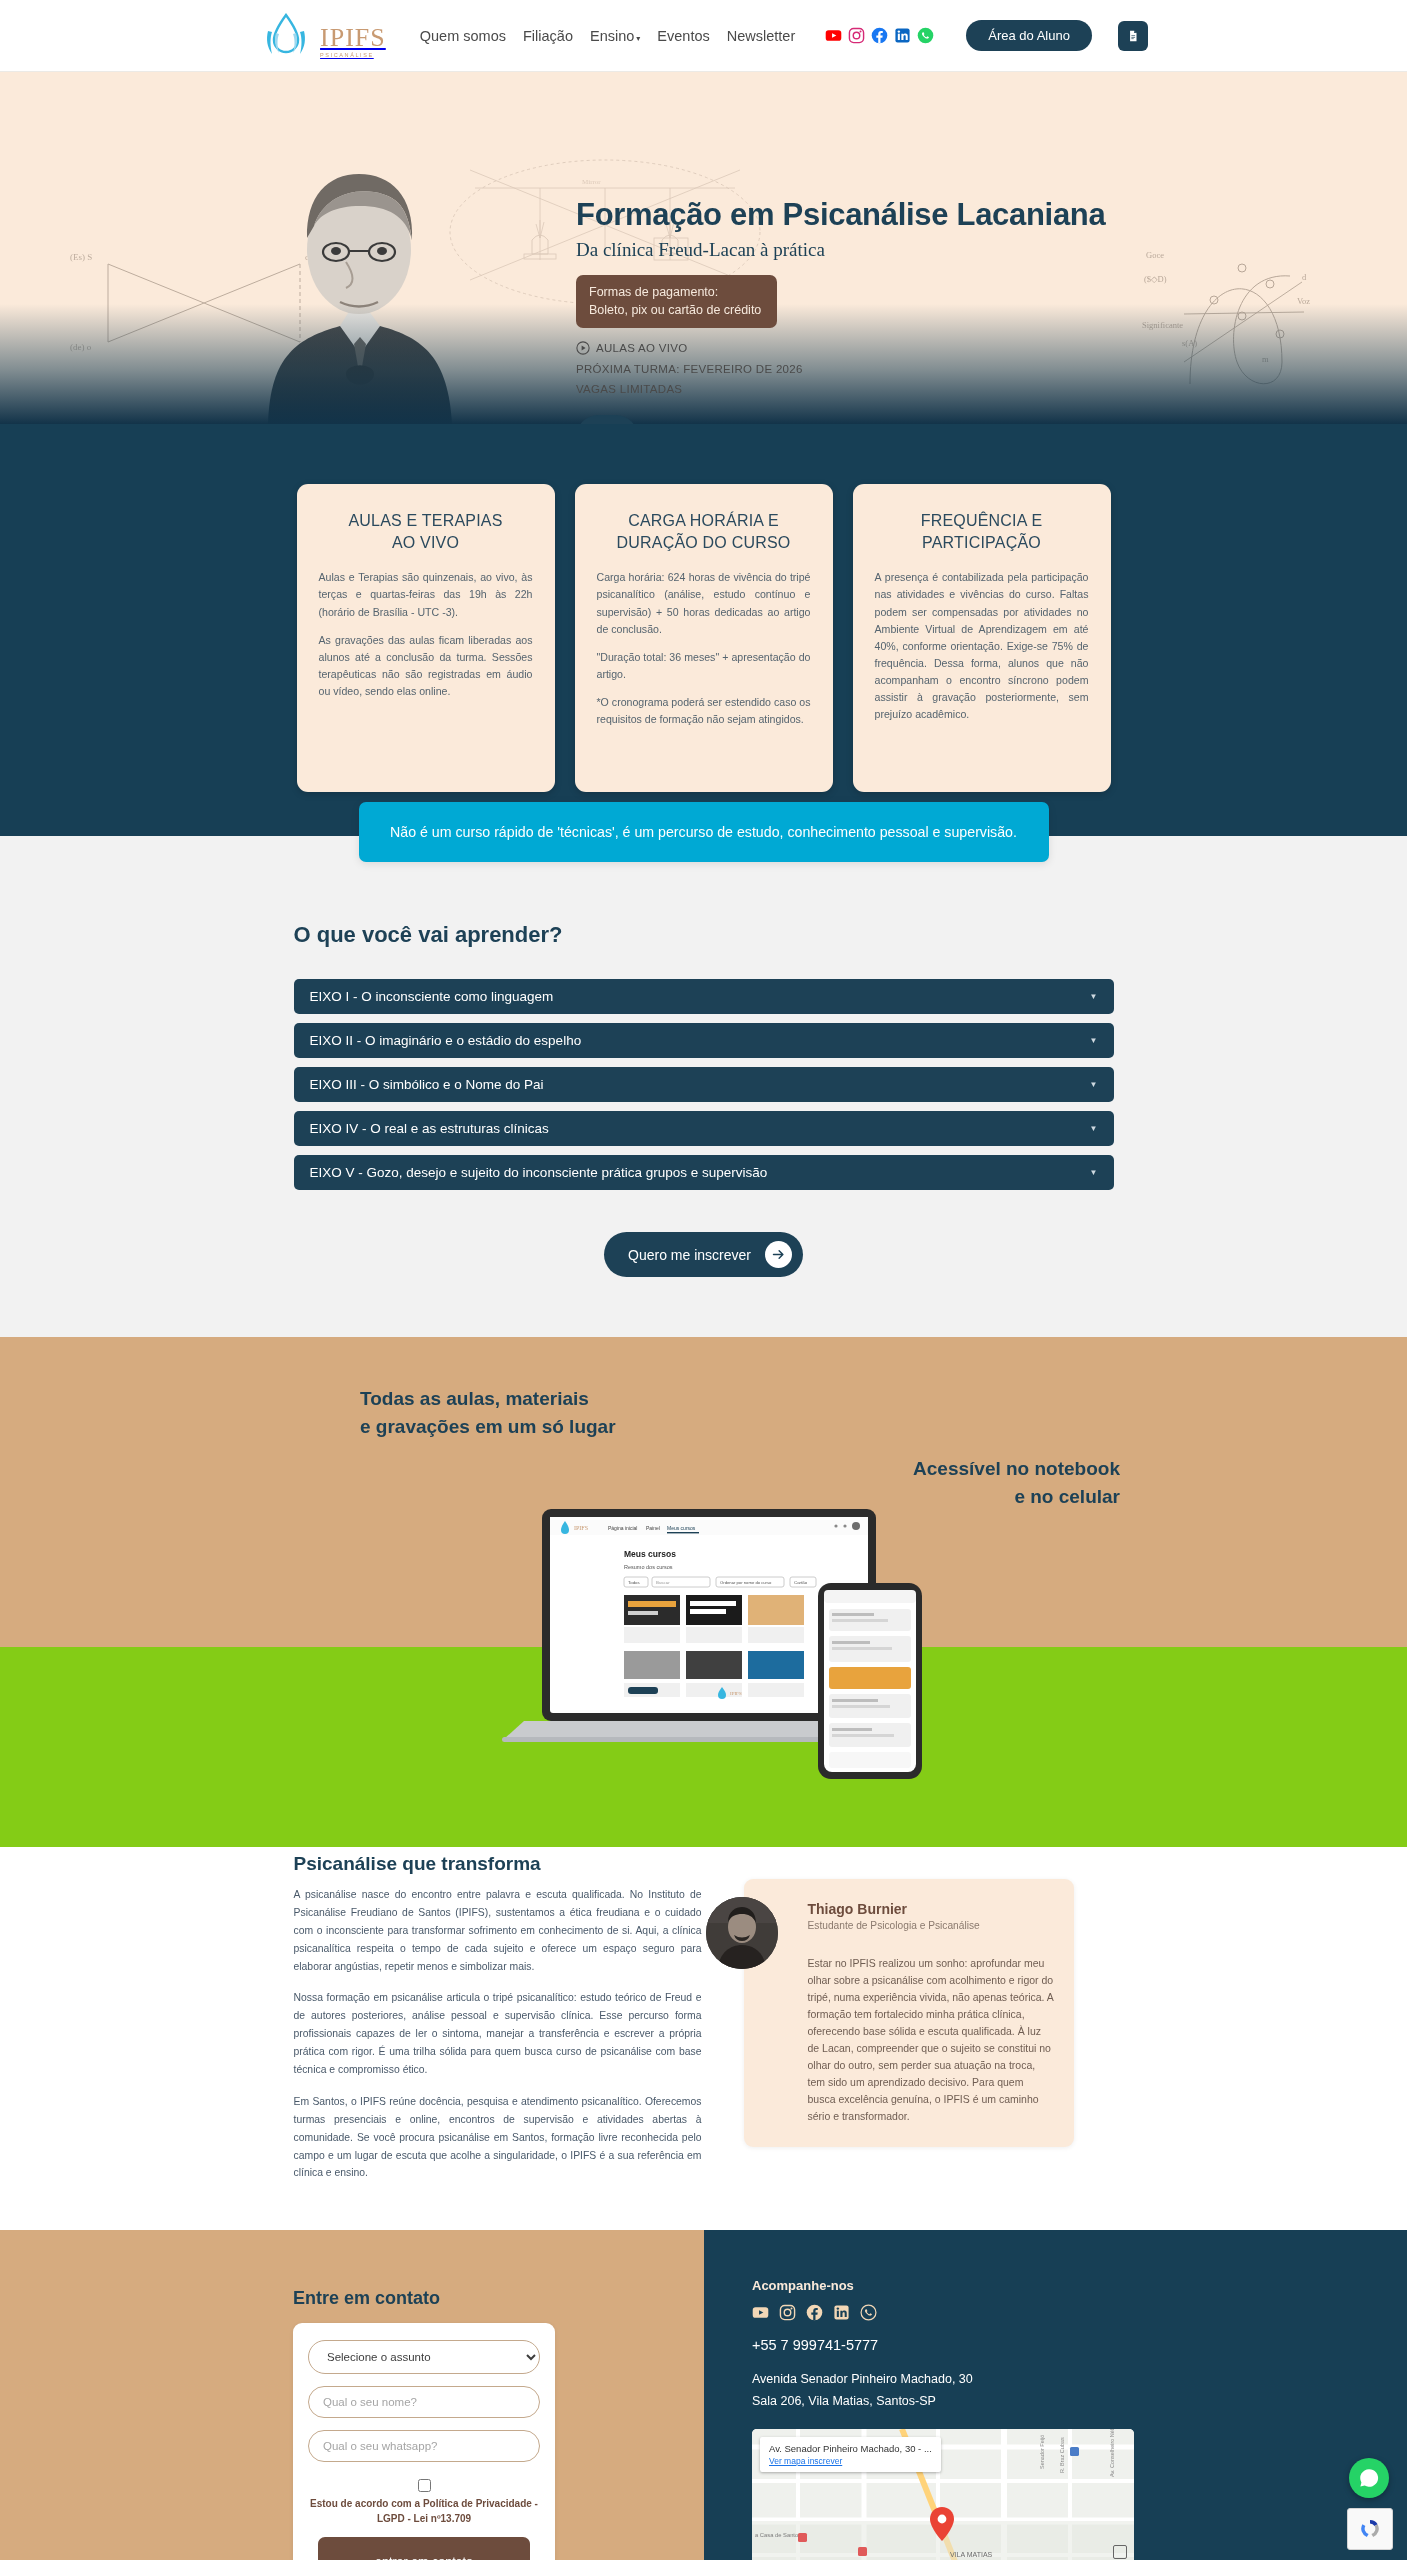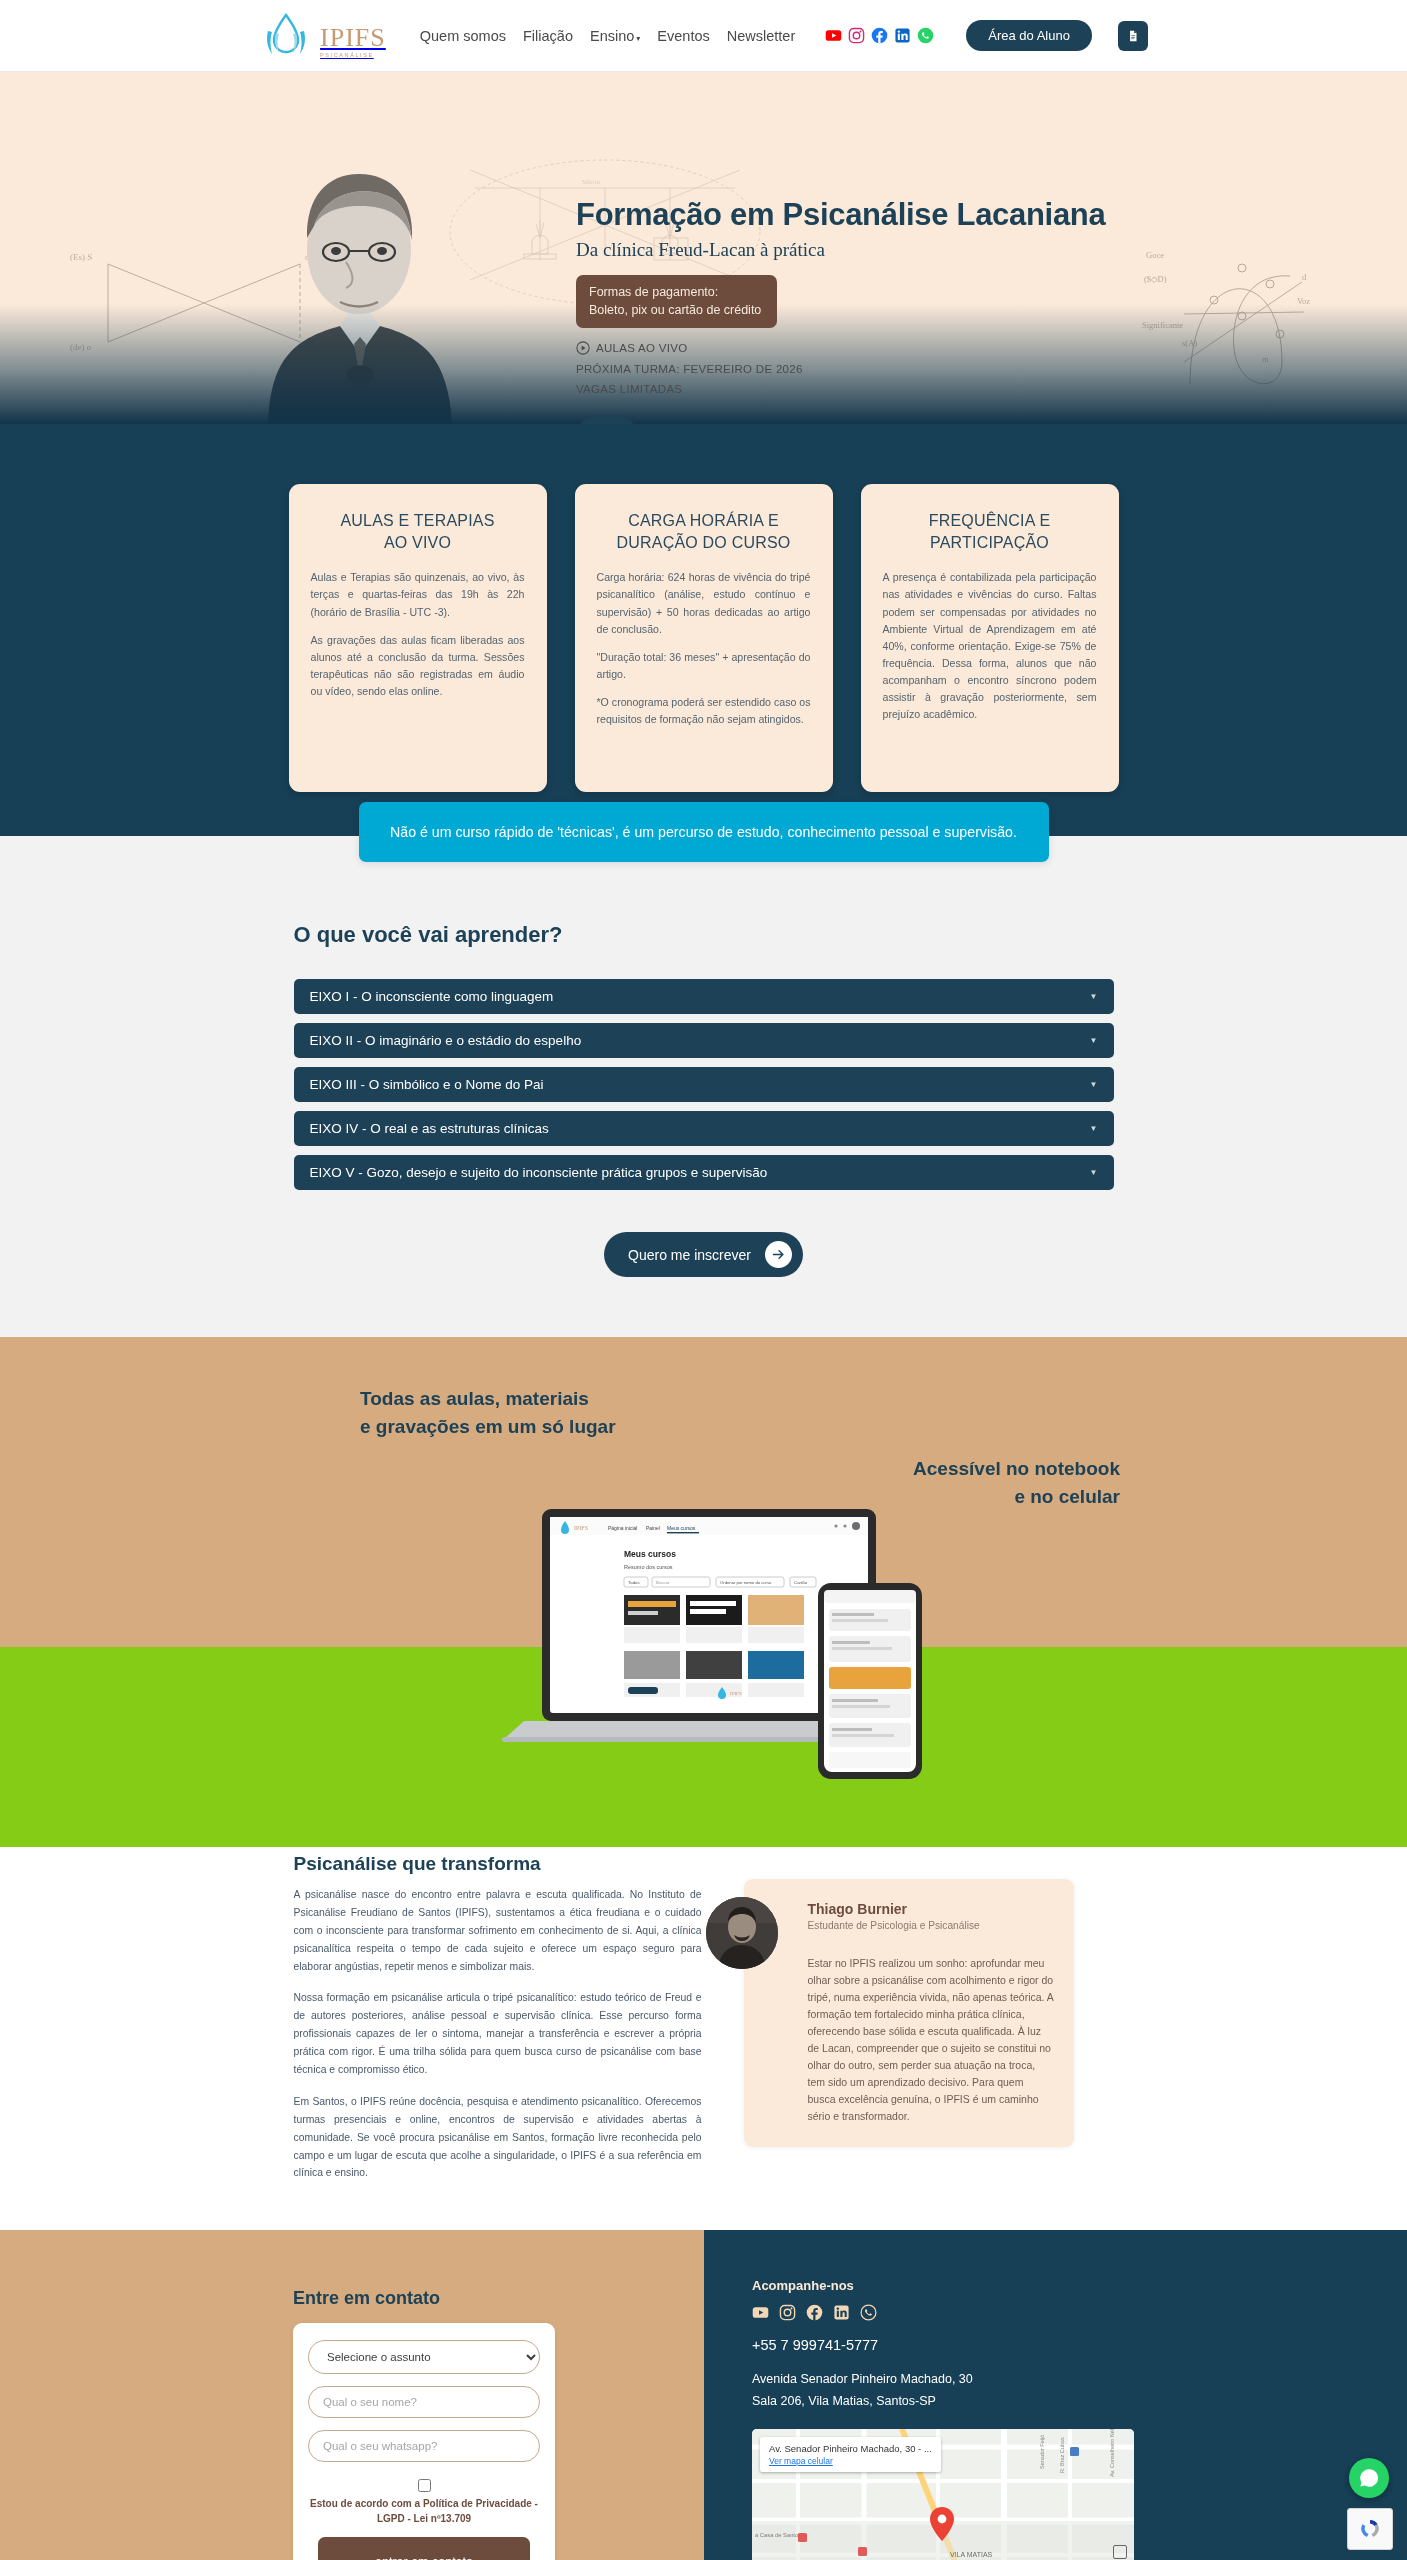--- a/index.html
+++ b/index.html
@@ -89,21 +89,21 @@
     font-size: 14px; margin-top: 12px; cursor: pointer;
     font-family: "Liberation Sans", sans-serif;
   }
   .cta-circle {
     width: 27px; height: 27px; border-radius: 50%; background: #fff;
     display: flex; align-items: center; justify-content: center;
   }
 
   
   .cards-band { background: #173f55; padding: 60px 0 44px; }
-  .cards-row { display: flex; gap: 28px; justify-content: center; }
+  .cards-row { display: flex; gap: 20px; justify-content: center; }
   .info-card {
     width: 258px; min-height: 308px; background: #fbeada; border-radius: 11px;
     padding: 26px 22px 24px; box-shadow: 0 2px 7px rgba(0,0,0,.18);
   }
   .card-title {
     font-size: 16px; color: #2b4a5e; text-align: center; line-height: 1.35;
     letter-spacing: .2px; margin-bottom: 16px; font-weight: 400;
   }
   .card-body p {
     font-size: 10.6px; color: #55646f; line-height: 1.62; text-align: justify;
@@ -676,21 +676,21 @@
               <text x="362" y="48" font-size="5.5" fill="#8a8a8a" font-family="Liberation Sans, sans-serif">Av. Conselheiro Nébias</text>
             </g>
           <path d="M190 78 c-7 0-12 5-12 12 0 9 12 22 12 22 s12-13 12-22c0-7-5-12-12-12z" fill="#ea4335"></path>
           <circle cx="190" cy="90" r="4.4" fill="#fff"></circle>
           <rect x="46" y="104" width="9" height="9" rx="1.6" fill="#e05a5a"></rect>
           <rect x="318" y="18" width="9" height="9" rx="1.6" fill="#4a7cc7"></rect>
           <rect x="106" y="118" width="9" height="9" rx="1.6" fill="#e05a5a"></rect>
         </svg>
         <div class="map-card">
           <div>Av. Senador Pinheiro Machado, 30 - ...</div>
-          <a class="map-link" href="#">Ver mapa celular</a>
+          <a class="map-link" href="#">Ver mapa inscrever</a>
         </div>
         <div style="position:absolute;right:7px;bottom:20px;width:14px;height:14px;border:1.4px solid #666;border-radius:2px"></div>
         <div class="map-foot">
           <span>Atalhos do teclado</span>
           <span>Dados cartográficos ©2025</span>
           <span>Termos</span>
           <span>Informar erro no mapa</span>
         </div>
       </div>
     </div>

